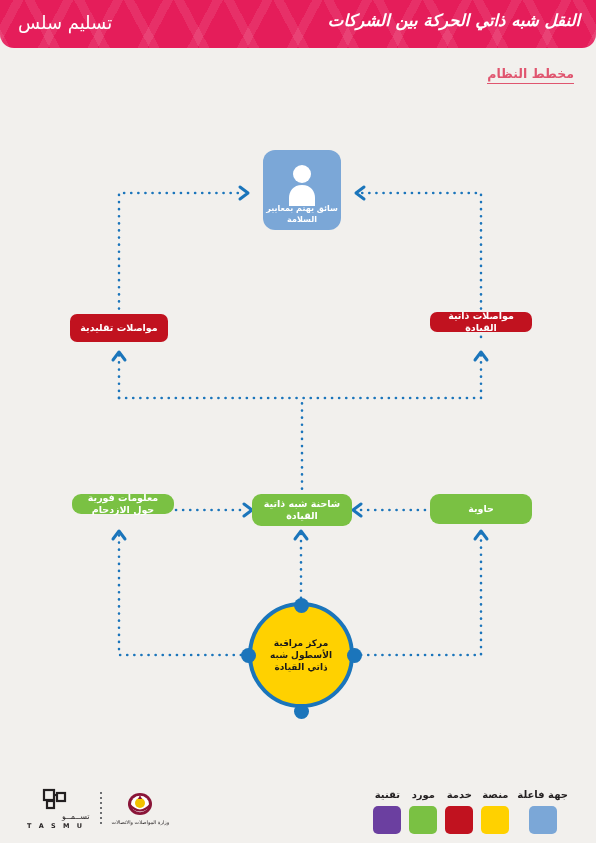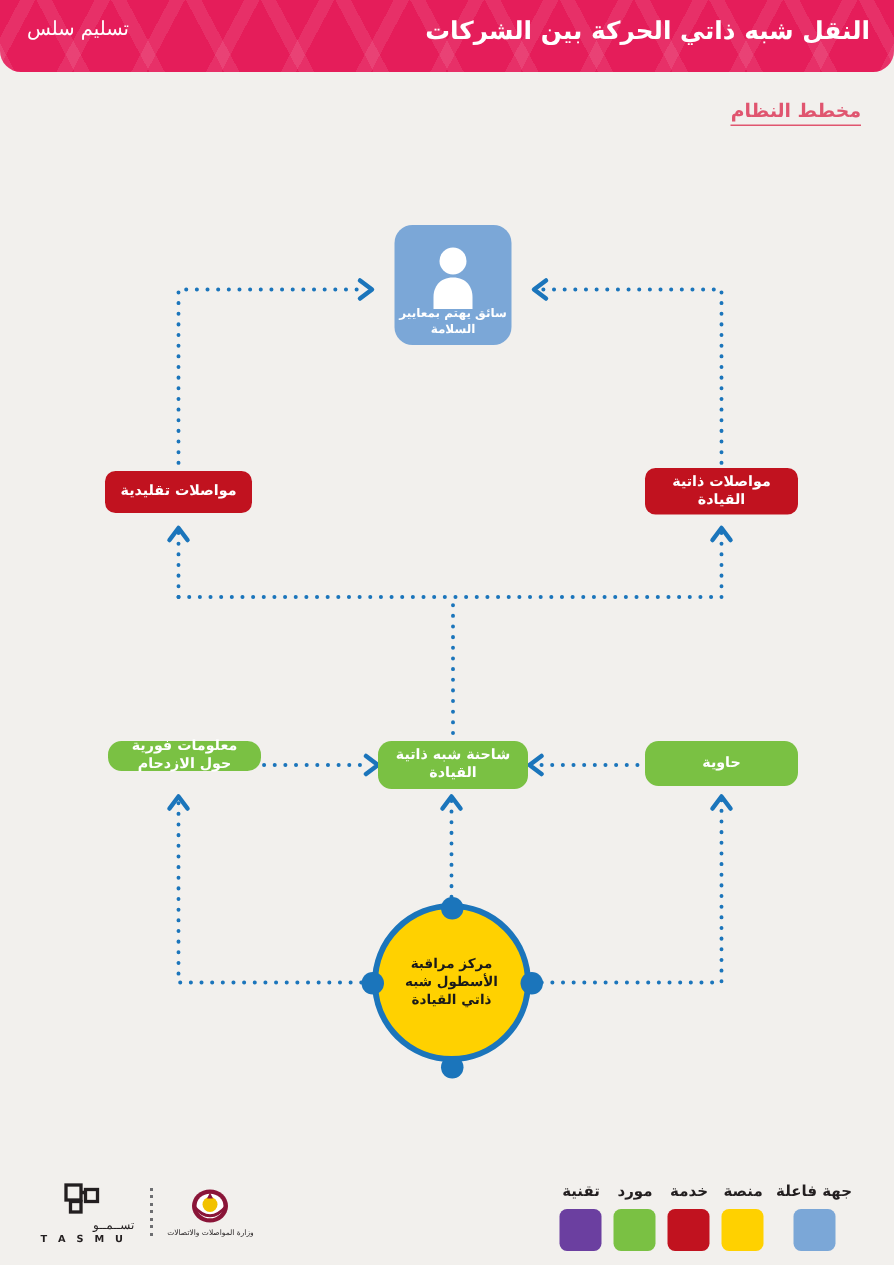--- a/index.html
+++ b/index.html
@@ -23,25 +23,25 @@
   .header-pattern{
     position:absolute;inset:0;
     background-image:
       repeating-linear-gradient(62deg, rgba(255,255,255,.085) 0 9px, rgba(255,255,255,0) 9px 44px),
       repeating-linear-gradient(-62deg, rgba(255,255,255,.085) 0 9px, rgba(255,255,255,0) 9px 44px);
     pointer-events:none;
   }
   .header-title{
     position:absolute;right:16px;top:11px;
     color:#ffffff;font-size:16.5px;font-weight:bold;
-    letter-spacing:.2px;white-space:nowrap;
+    letter-spacing:.2px;white-space:nowrap;font-style:italic;
   }
   .header-sub{
     position:absolute;left:18px;top:12px;
-    color:#ffffff;font-size:13px;white-space:nowrap;
+    color:#ffffff;font-size:18px;white-space:nowrap;
   }
 
   
   .section-title{
     position:absolute;right:22px;top:66px;
     color:#e0556f;font-size:12.5px;font-weight:bold;
     border-bottom:1px solid #e0556f;padding-bottom:2px;
   }
 
   
@@ -181,21 +181,21 @@
       <svg class="person" viewBox="0 0 44 44">
         <circle cx="22" cy="12" r="9" fill="#ffffff"></circle>
         <path d="M22 23c-9 0-13 6.5-13 13v8h26v-8c0-6.5-4-13-13-13z" fill="#ffffff"></path>
       </svg>
       <div class="label">سائق يهتم بمعايير السلامة</div>
     </div>
 
     <div class="node red" style="left:70px;top:222px;width:98px;height:28px;">
       <span>مواصلات تقليدية</span>
     </div>
-    <div class="node red" style="left:430px;top:220px;width:102px;height:31px;">
+    <div class="node red" style="left:430px;top:220px;width:102px;height:20px;">
       <span>مواصلات ذاتية القيادة</span>
     </div>
 
     <div class="node green" style="left:72px;top:402px;width:102px;height:20px;">
       <span>معلومات فورية حول الازدحام</span>
     </div>
     <div class="node green" style="left:252px;top:402px;width:100px;height:32px;">
       <span>شاحنة شبه ذاتية القيادة</span>
     </div>
     <div class="node green" style="left:430px;top:402px;width:102px;height:30px;">

